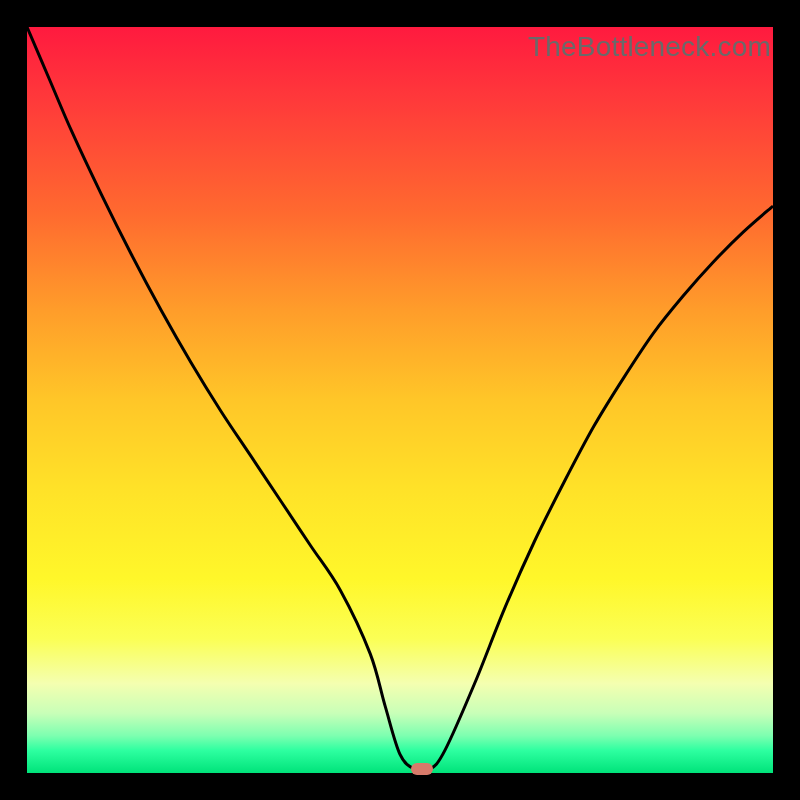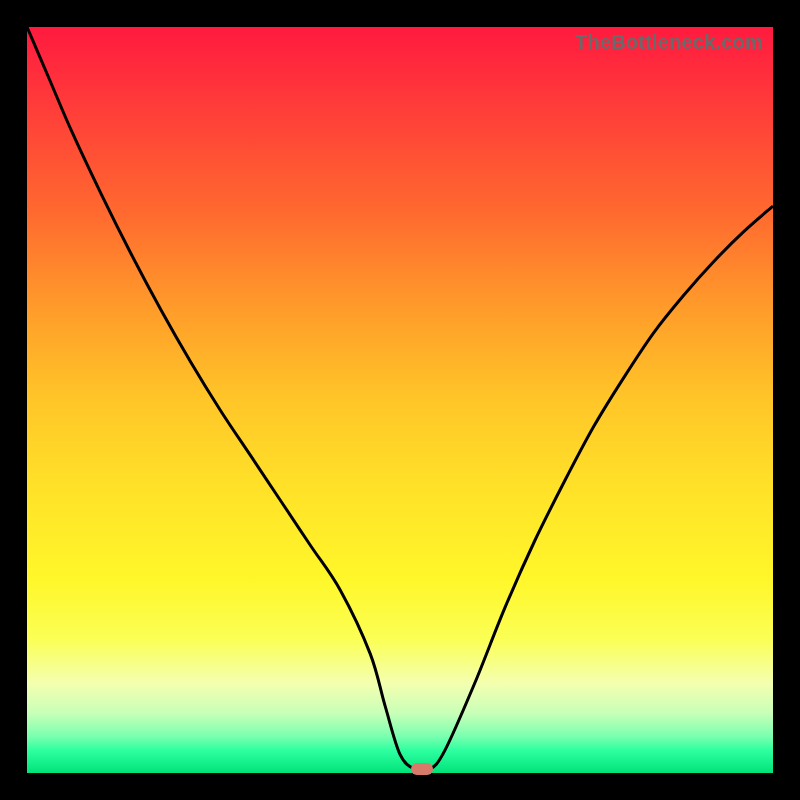--- a/index.html
+++ b/index.html
@@ -37,24 +37,24 @@
       #f4ffb0 88%,
       #c8ffb8 92%,
       #7dffb0 95%,
       #2dffa0 97%,
       #00e37a 100%
     );
   }
   .brand {
     position: absolute;
     top: 4px;
-    right: 10px;
+    right: 2px;
     color: #6a6a6a;
-    font-size: 20px;
-    font-weight: 700;
+    font-size: 28px;
+    font-weight: 400;
     letter-spacing: 0.2px;
   }
   svg.curve {
     position: absolute;
     left: 0;
     top: 0;
     width: 746px;
     height: 746px;
   }
   .marker {

